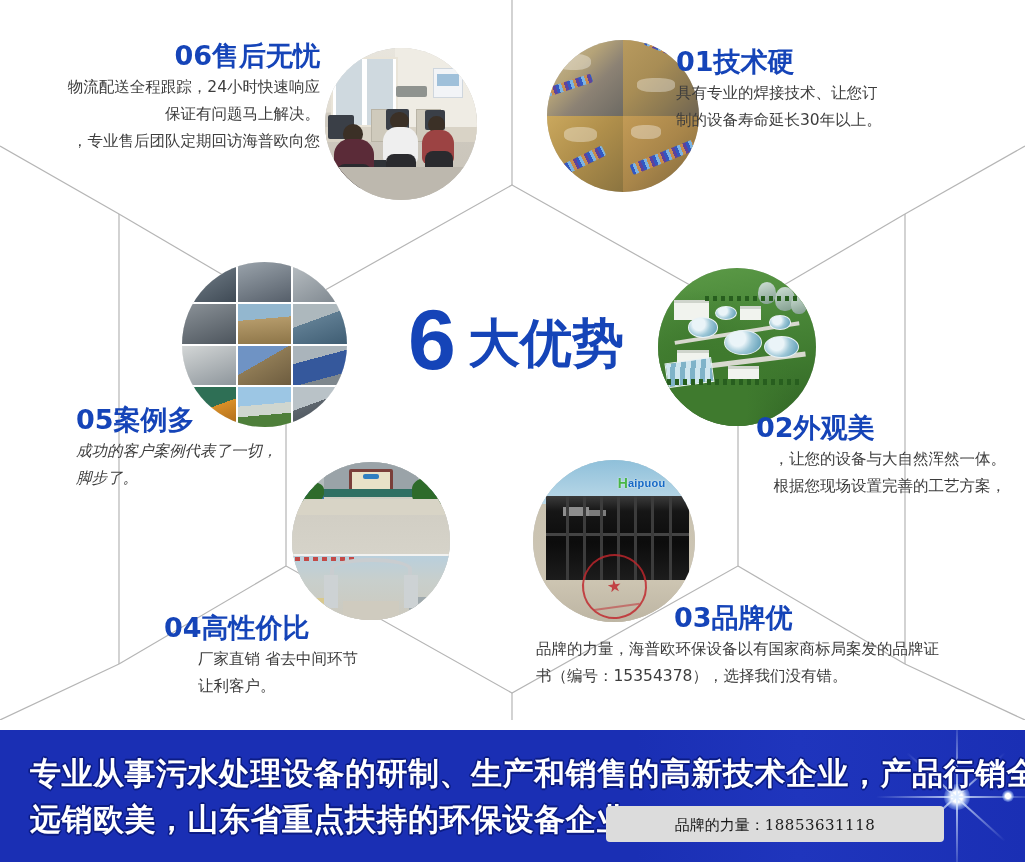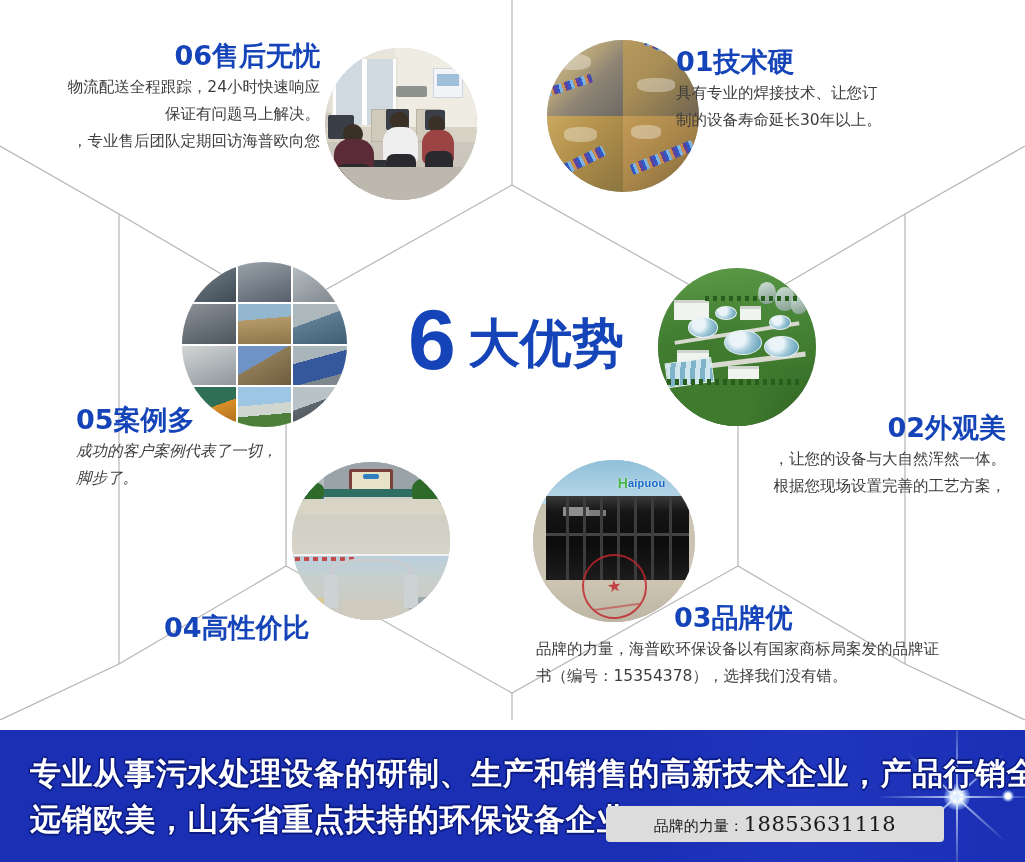--- a/index.html
+++ b/index.html
@@ -217,21 +217,21 @@
   .hotline-box{
     position:absolute; left:606px; top:806px; width:338px; height:36px;
     background:#dcdcdc; border-radius:4px;
     display:flex; align-items:center; justify-content:center;
   }
   .hotline-text{
     color:#1a1a1a; font-size:18px; white-space:nowrap;
     font-family:"DejaVu Serif","Liberation Serif",serif;
   }
   .hotline-text .lbl{ font-size:15px; font-family:"DejaVu Sans","Liberation Sans",sans-serif; }
-  .hotline-text .num{ font-size:21px; letter-spacing:.5px; }
+  .hotline-text .num{ font-size:15px; letter-spacing:.5px; }
 </style>
 </head>
 <body>
 
 <div id="stage">
 
   <svg id="hexframe" viewBox="0 0 1025 720" preserveAspectRatio="none">
     <g stroke="#b5b5b5" stroke-width="1.2" fill="none">
 
       <polygon points="512,185 738,312 738,566 512,693 286,566 286,312"></polygon>
@@ -404,37 +404,41 @@
 
   <div class="feature align-left" style="left:676px;top:48px;width:330px;">
     <div class="f-title">01技术硬</div>
     <div class="f-body">
       <div>具有专业的焊接技术、让您订</div>
       <div>制的设备寿命延长30年以上。</div>
     </div>
   </div>
 
   <div class="feature align-right" style="left:640px;top:414px;width:366px;">
-    <div class="f-title" style="text-align:right;padding-left:116px;">02外观美</div>
+    <div class="f-title" style="text-align:left;padding-left:116px;">02外观美</div>
     <div class="f-body">
       <div>，让您的设备与大自然浑然一体。</div>
       <div>根据您现场设置完善的工艺方案，</div>
     </div>
   </div>
 
   <div class="feature align-left" style="left:536px;top:604px;width:470px;">
     <div class="f-title" style="padding-left:138px;">03品牌优</div>
     <div class="f-body">
       <div>品牌的力量，海普欧环保设备以有国家商标局案发的品牌证</div>
       <div>书（编号：15354378），选择我们没有错。</div>
     </div>
   </div>
 
   <div class="feature align-left" style="left:164px;top:604px;width:340px;margin-top:10px;">
     <div class="f-title">04高性价比</div>
+    <div class="f-body" style="padding-left:34px;">
+      <div>厂家直销 省去中间环节</div>
+      <div>让利客户。</div>
+    </div>
   </div>
 
   <div class="feature align-left" style="left:76px;top:406px;width:330px;">
     <div class="f-title">05案例多</div>
     <div class="f-body" style="padding-left:-6px;font-style:italic;">
       <div>成功的客户案例代表了一切，</div>
       <div>脚步了。</div>
     </div>
   </div>
 

